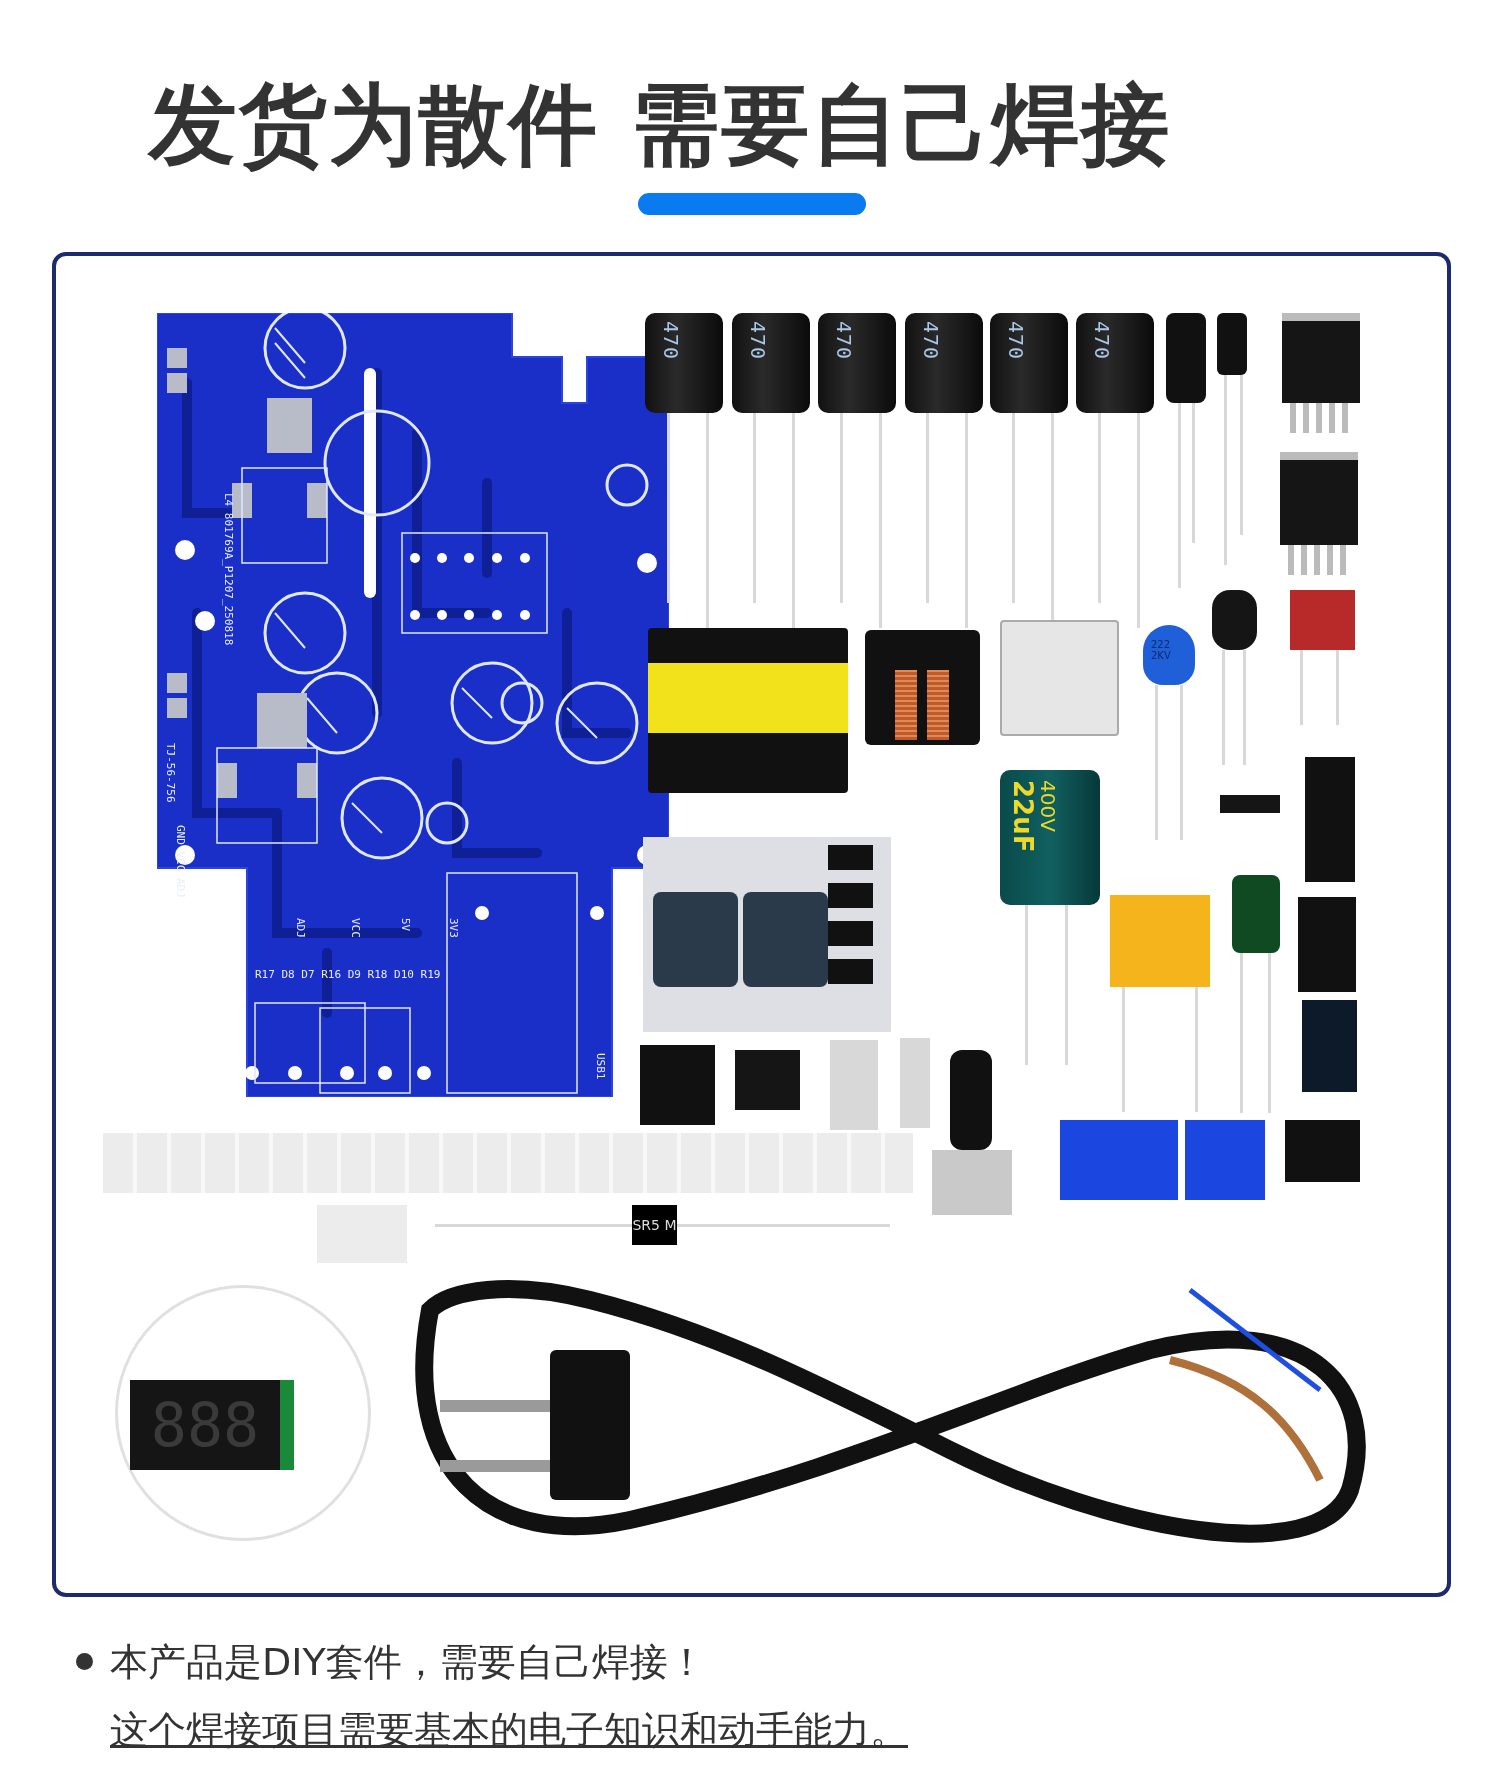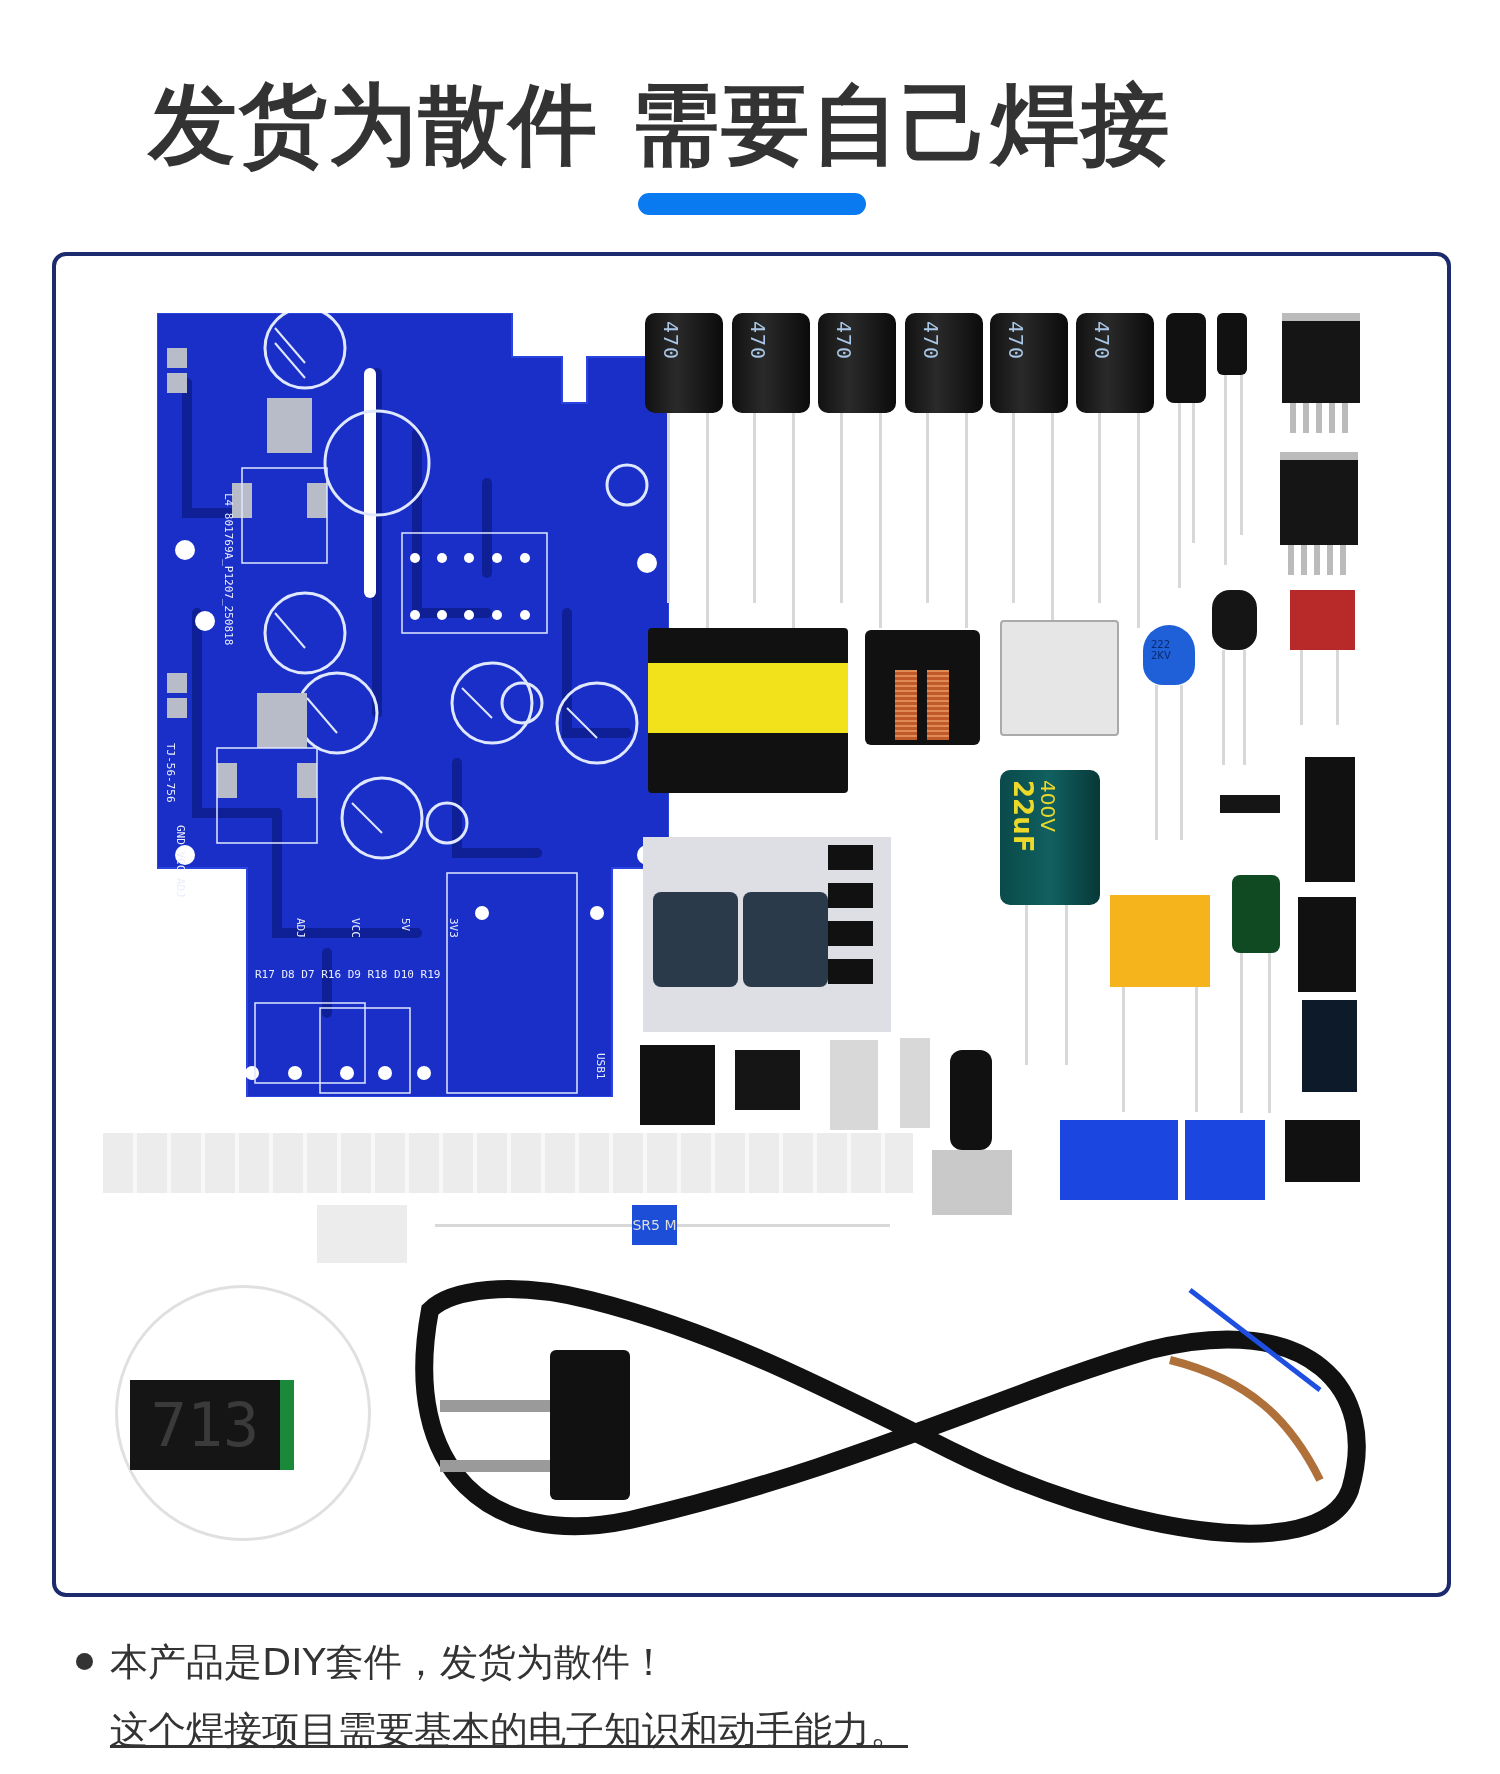--- a/index.html
+++ b/index.html
@@ -238,29 +238,29 @@
 <div class="abs" style="left:932px;top:1150px;width:80px;height:65px;background:#c9c9c9;"></div>
 
 <div class="abs" style="left:1060px;top:1120px;width:118px;height:80px;background:#1b46e0;"></div>
 <div class="abs" style="left:1185px;top:1120px;width:80px;height:80px;background:#1b46e0;"></div>
 <div class="abs" style="left:1285px;top:1120px;width:75px;height:62px;background:#111;"></div>
 
 <div class="abs" style="left:103px;top:1133px;width:810px;height:60px;background:repeating-linear-gradient(90deg,#ececec 0 30px,#f8f8f8 30px 34px);"></div>
 <div class="abs" style="left:317px;top:1205px;width:90px;height:58px;background:#ececec;"></div>
 
 <div class="lead" style="left:435px;top:1224px;width:455px;height:3px;"></div>
-<div class="abs" style="left:632px;top:1205px;width:45px;height:40px;background:#1d4ed8;color:#ddd;font-size:14px;text-align:center;line-height:40px;font-family:'DejaVu Sans',sans-serif;">SR5 M</div>
+<div class="abs" style="left:632px;top:1205px;width:45px;height:40px;background:#000000;color:#ddd;font-size:14px;text-align:center;line-height:40px;font-family:'DejaVu Sans',sans-serif;">SR5 M</div>
 
 <div class="abs" style="left:115px;top:1285px;width:250px;height:250px;border:3px solid #e0e0e0;border-radius:50%;"></div>
-<div class="abs" style="left:130px;top:1380px;width:150px;height:90px;background:#151515;color:#3a3a3a;font-family:'DejaVu Sans Mono',monospace;font-size:60px;line-height:90px;text-align:center;border-right:14px solid #1a8a3a;">713</div>
+<div class="abs" style="left:130px;top:1380px;width:150px;height:90px;background:#151515;color:#3a3a3a;font-family:'DejaVu Sans Mono',monospace;font-size:60px;line-height:90px;text-align:center;border-right:14px solid #1a8a3a;">888</div>
 
 <svg class="abs" style="left:390px;top:1270px;" width="1000" height="290">
   <path d="M40 40 C 10 200, 100 280, 240 250 C 460 200, 620 120, 760 80 C 920 40, 990 120, 960 220 C 930 300, 720 260, 560 180 C 420 110, 320 60, 200 30 C 120 10, 60 20, 40 40 Z" fill="none" stroke="#111" stroke-width="18"></path>
   <rect x="160" y="80" width="80" height="150" fill="#111" rx="6"></rect>
   <rect x="50" y="130" width="110" height="12" fill="#9a9a9a"></rect>
   <rect x="50" y="190" width="110" height="12" fill="#9a9a9a"></rect>
   <line x1="800" y1="20" x2="930" y2="120" stroke="#1f4fe0" stroke-width="5"></line>
   <path d="M780 90 C 860 110, 900 150, 930 210" stroke="#b0703a" stroke-width="8" fill="none"></path>
 </svg>
 
 <div class="bullet"></div>
-<div class="foot" style="left:110px;top:1632px;">本产品是DIY套件，发货为散件！</div>
+<div class="foot" style="left:110px;top:1632px;">本产品是DIY套件，需要自己焊接！</div>
 <div class="foot" style="left:110px;top:1700px;text-decoration:underline;">这个焊接项目需要基本的电子知识和动手能力。</div>
 
 </body></html>

